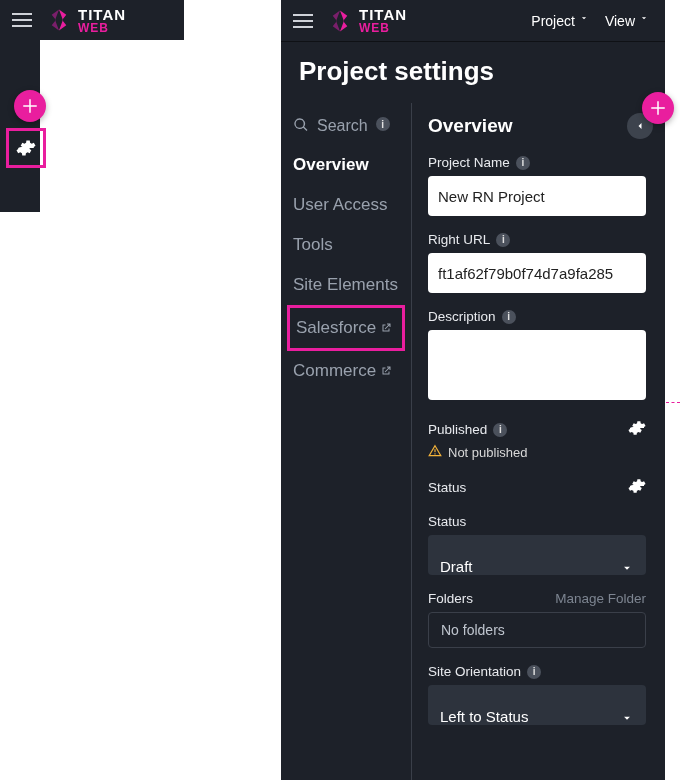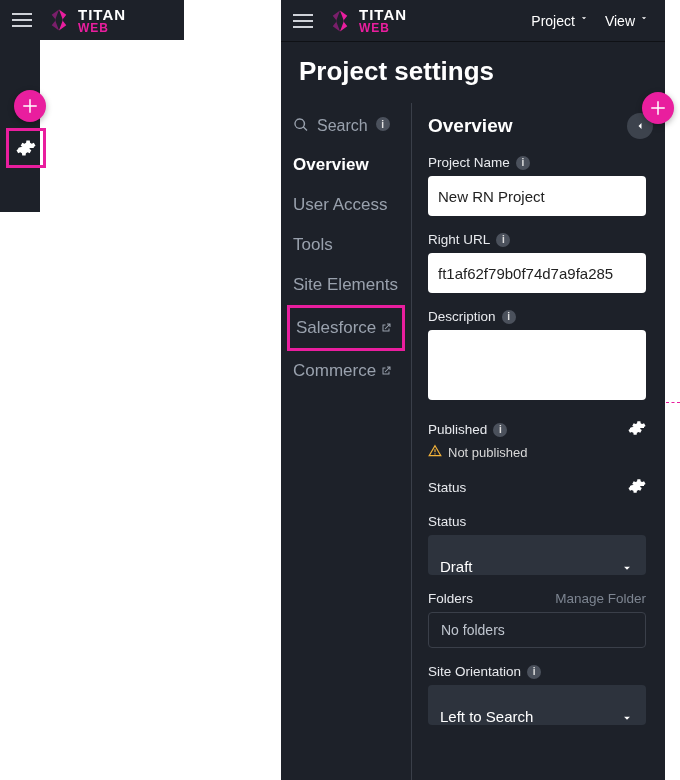--- a/index.html
+++ b/index.html
@@ -267,21 +267,21 @@
           </div>
           <div class="nofolders" style="margin-top:6px">No folders</div>
         </div>
 
         <div class="field">
           <div class="field-label">
             <span>Site Orientation</span>
             <span class="info-badge">i</span>
           </div>
           <div class="select-fake">
-            <span>Left to Search</span>
+            <span>Left to Status</span>
             <svg width="14" height="14" viewBox="0 0 24 24">
                 <path fill="#fff" d="M7 10l5 5 5-5z"></path>
               </svg>
           </div>
         </div>
 
       </div>
     </div>
   </div>
 

